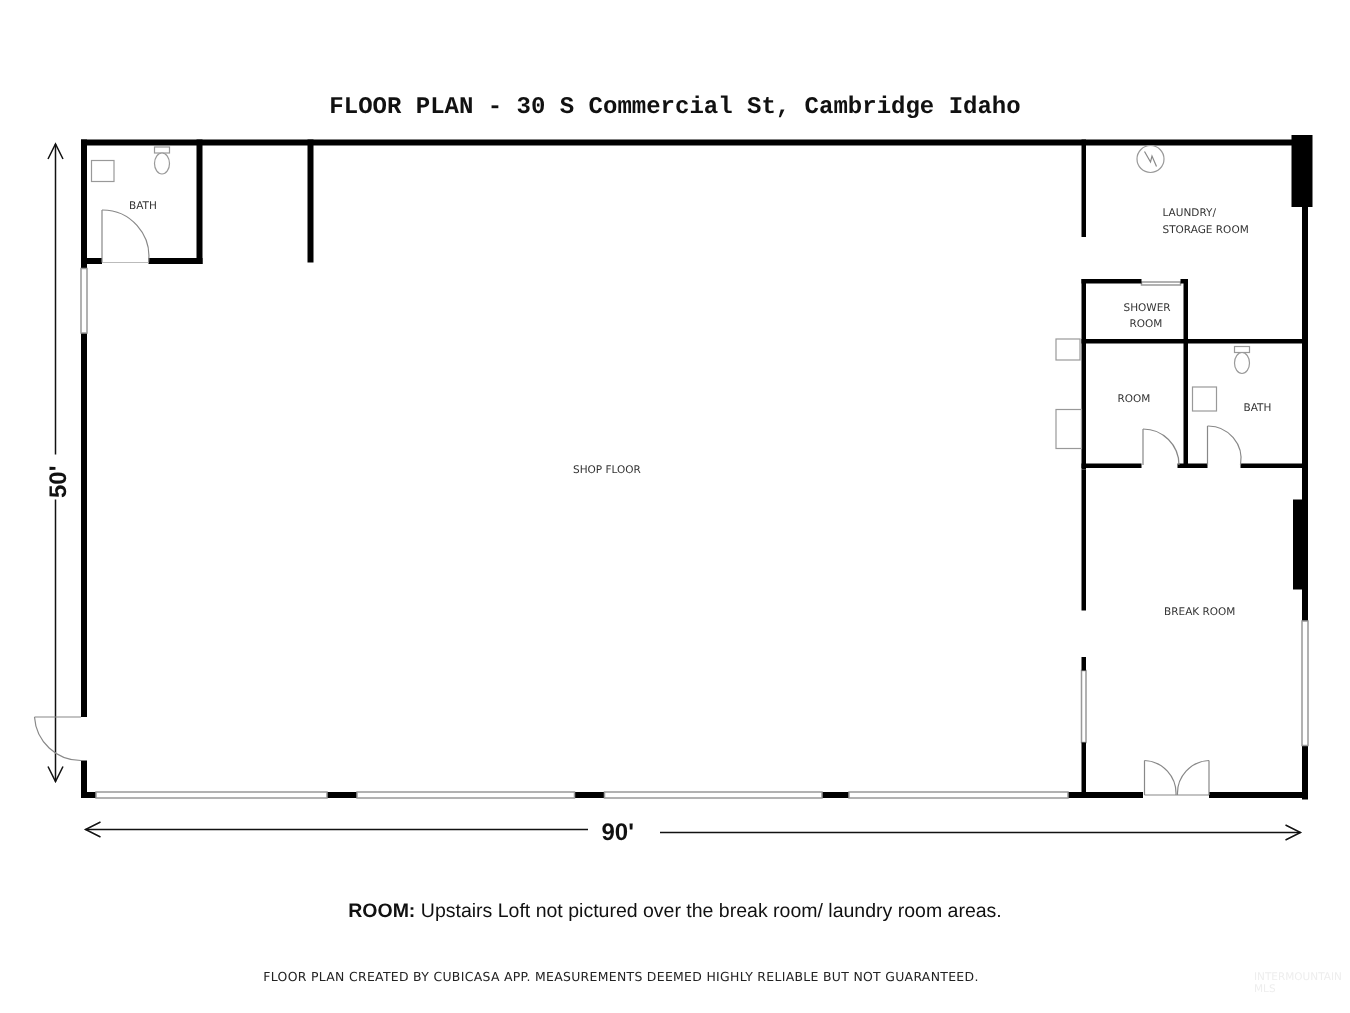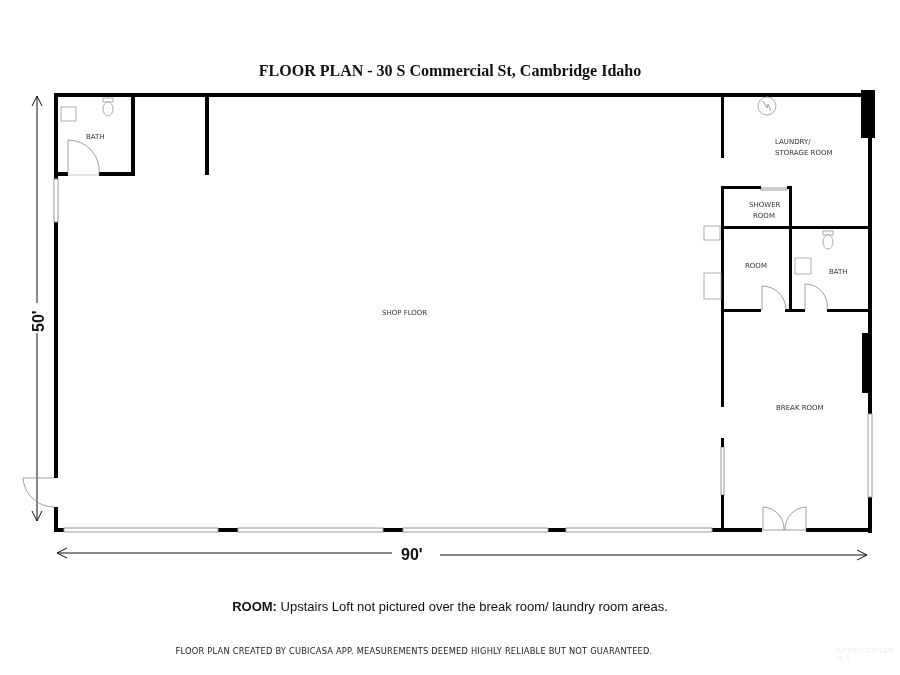--- a/index.html
+++ b/index.html
@@ -1,17 +1,17 @@
 <!DOCTYPE html>
 <html><head>
   <meta charset="utf-8">
   <style>
     html, body { margin: 0; padding: 0; background: #ffffff; }
     body { width: 900px; height: 675px; position: relative; overflow: hidden; font-family: "DejaVu Sans", sans-serif; }
-    .title { position: absolute; left: 0; top: 62px; width: 900px; text-align: center; font-family: Liberation Serif, serif; font-weight: bold; font-size: 16px; color: #111; }
+    .title { position: absolute; left: 0; top: 62px; width: 900px; text-align: center; font-family: Liberation Mono, monospace; font-weight: bold; font-size: 16px; color: #111; }
     .note { position: absolute; left: 0; top: 599px; width: 900px; text-align: center; font-family: "Liberation Sans", sans-serif; font-size: 13px; color: #111; }
     .note b { font-weight: bold; }
     .footer { position: absolute; left: 0; top: 646px; width: 828px; text-align: center; font-family: "DejaVu Sans", sans-serif; font-size: 8.3px; color: #222; letter-spacing: 0.2px; }
     .watermark { position: absolute; left: 836px; top: 647px; font-family: "DejaVu Sans", sans-serif; font-size: 7px; color: #eeeeee; }
     svg { position: absolute; left: 0; top: 0; }
     .room-label { font-family: "DejaVu Sans", sans-serif; font-size: 7px; fill: #333; }
     .dim-label { font-family: "Liberation Sans", sans-serif; font-weight: bold; font-size: 16px; fill: #111; }
   </style>
 </head>
 <body>

